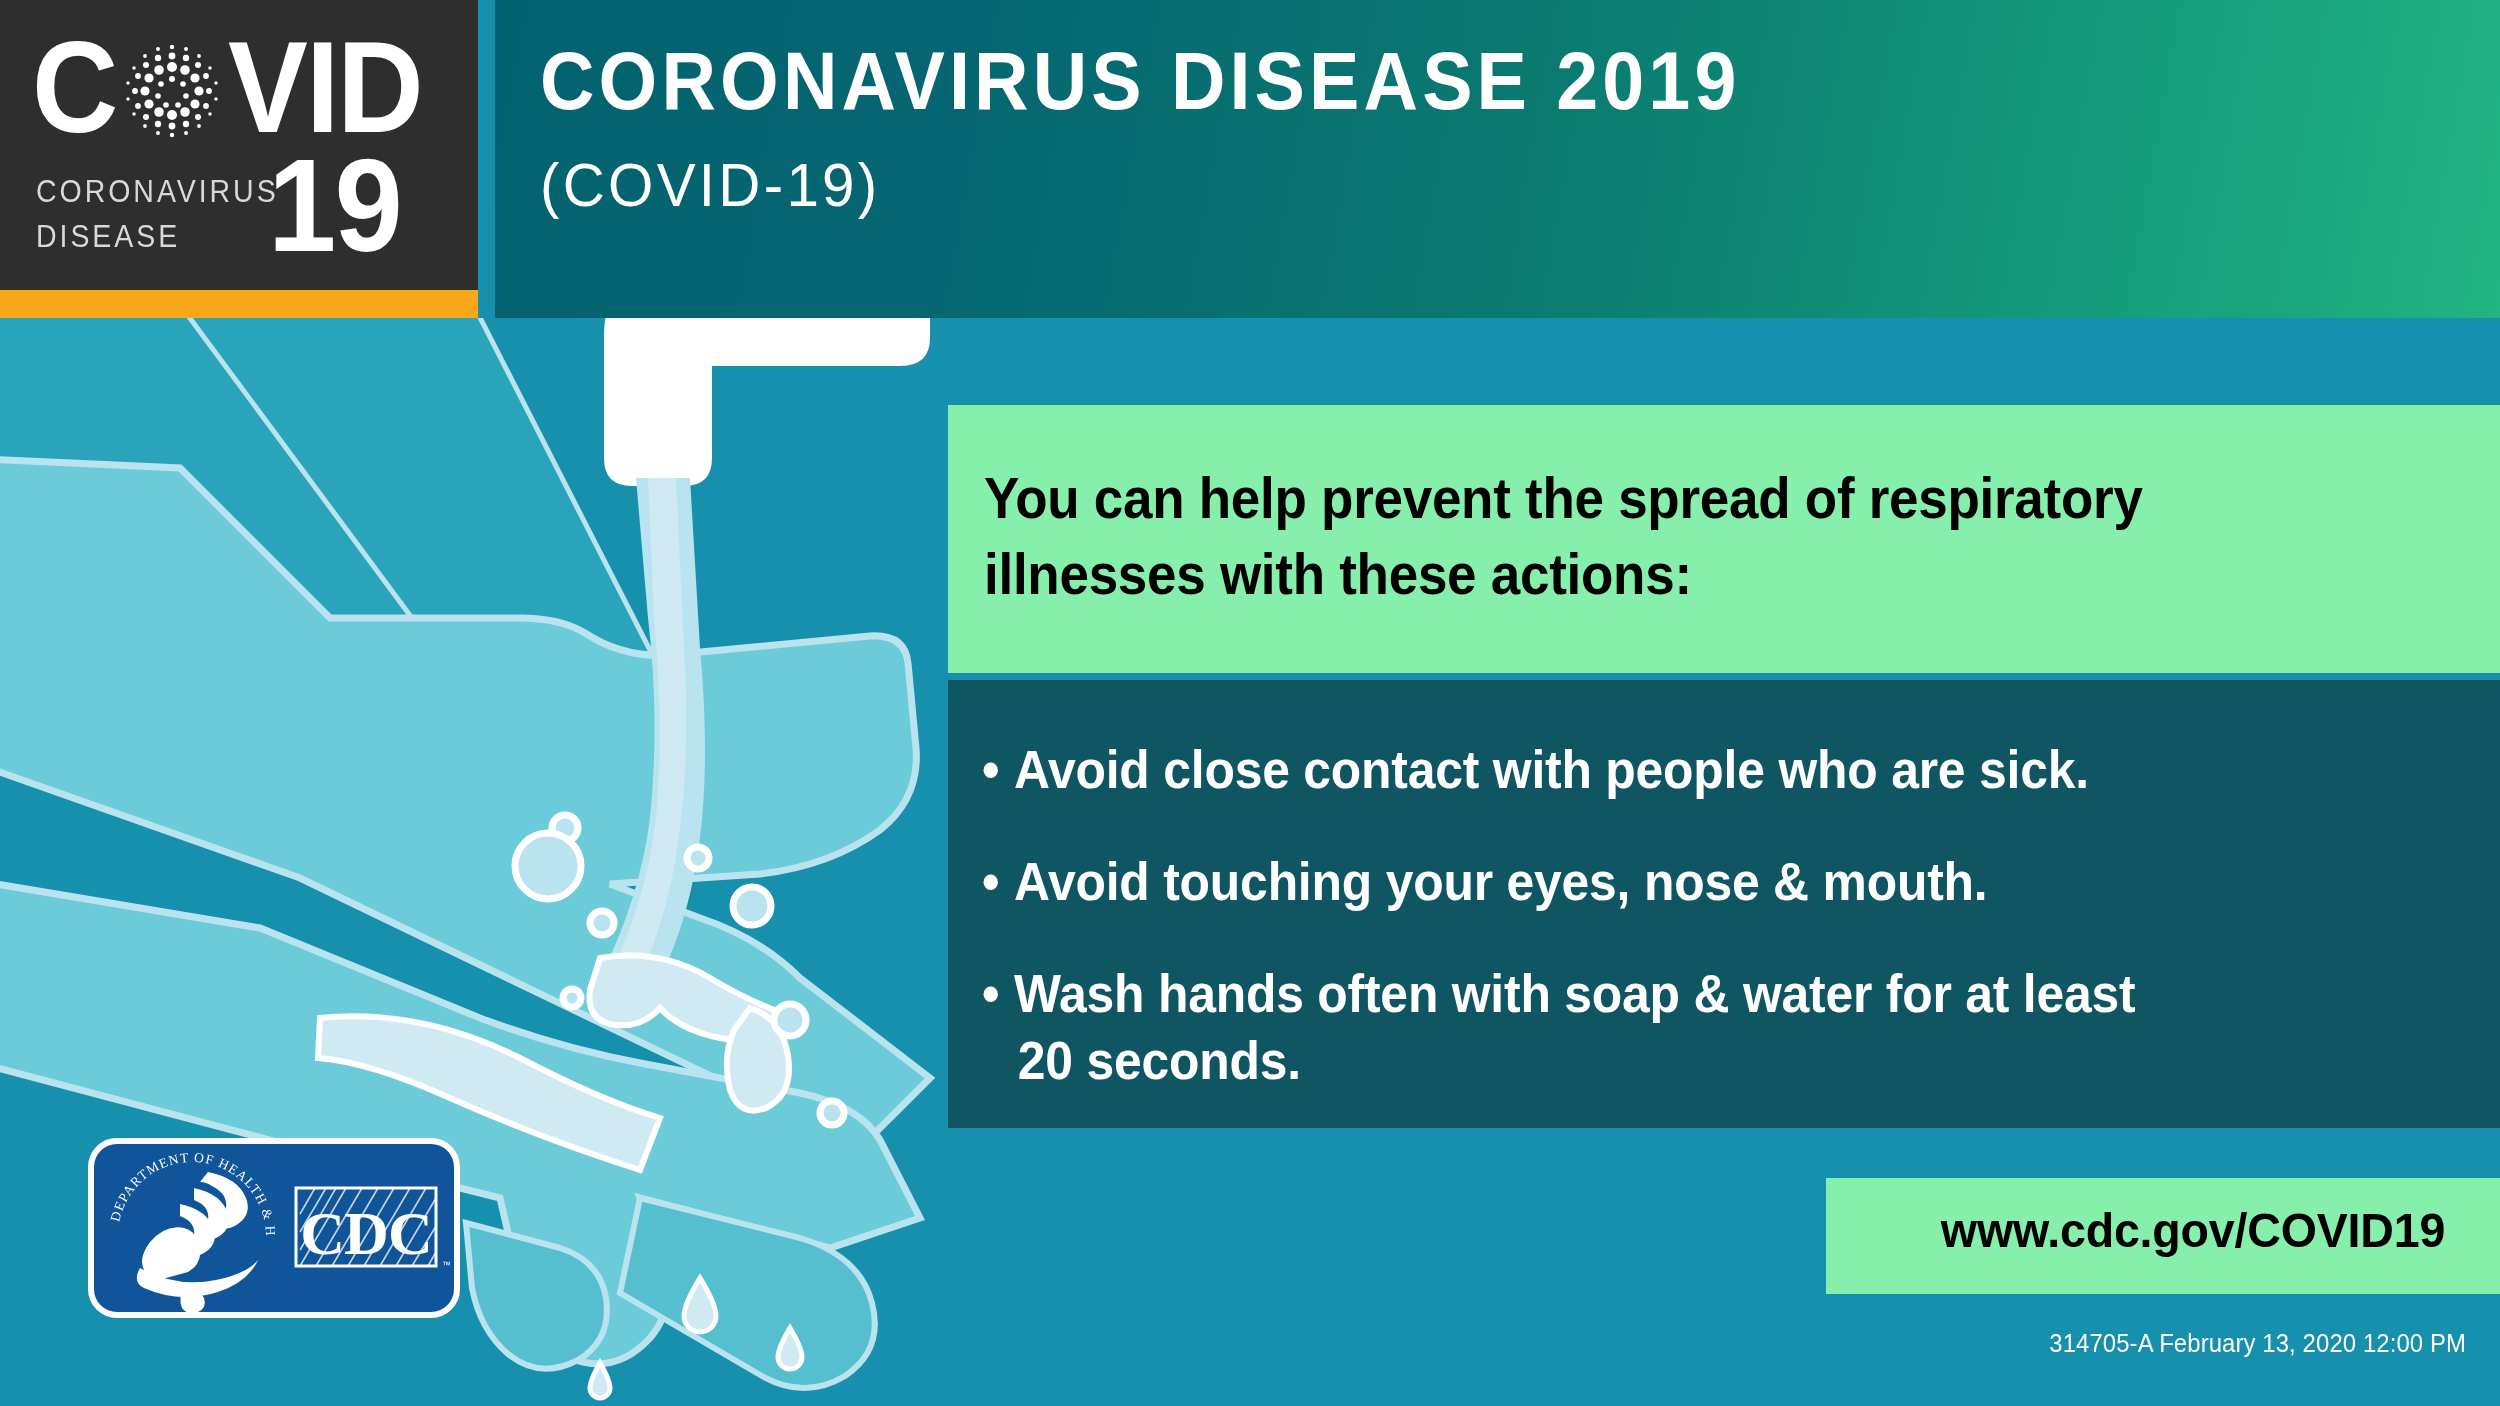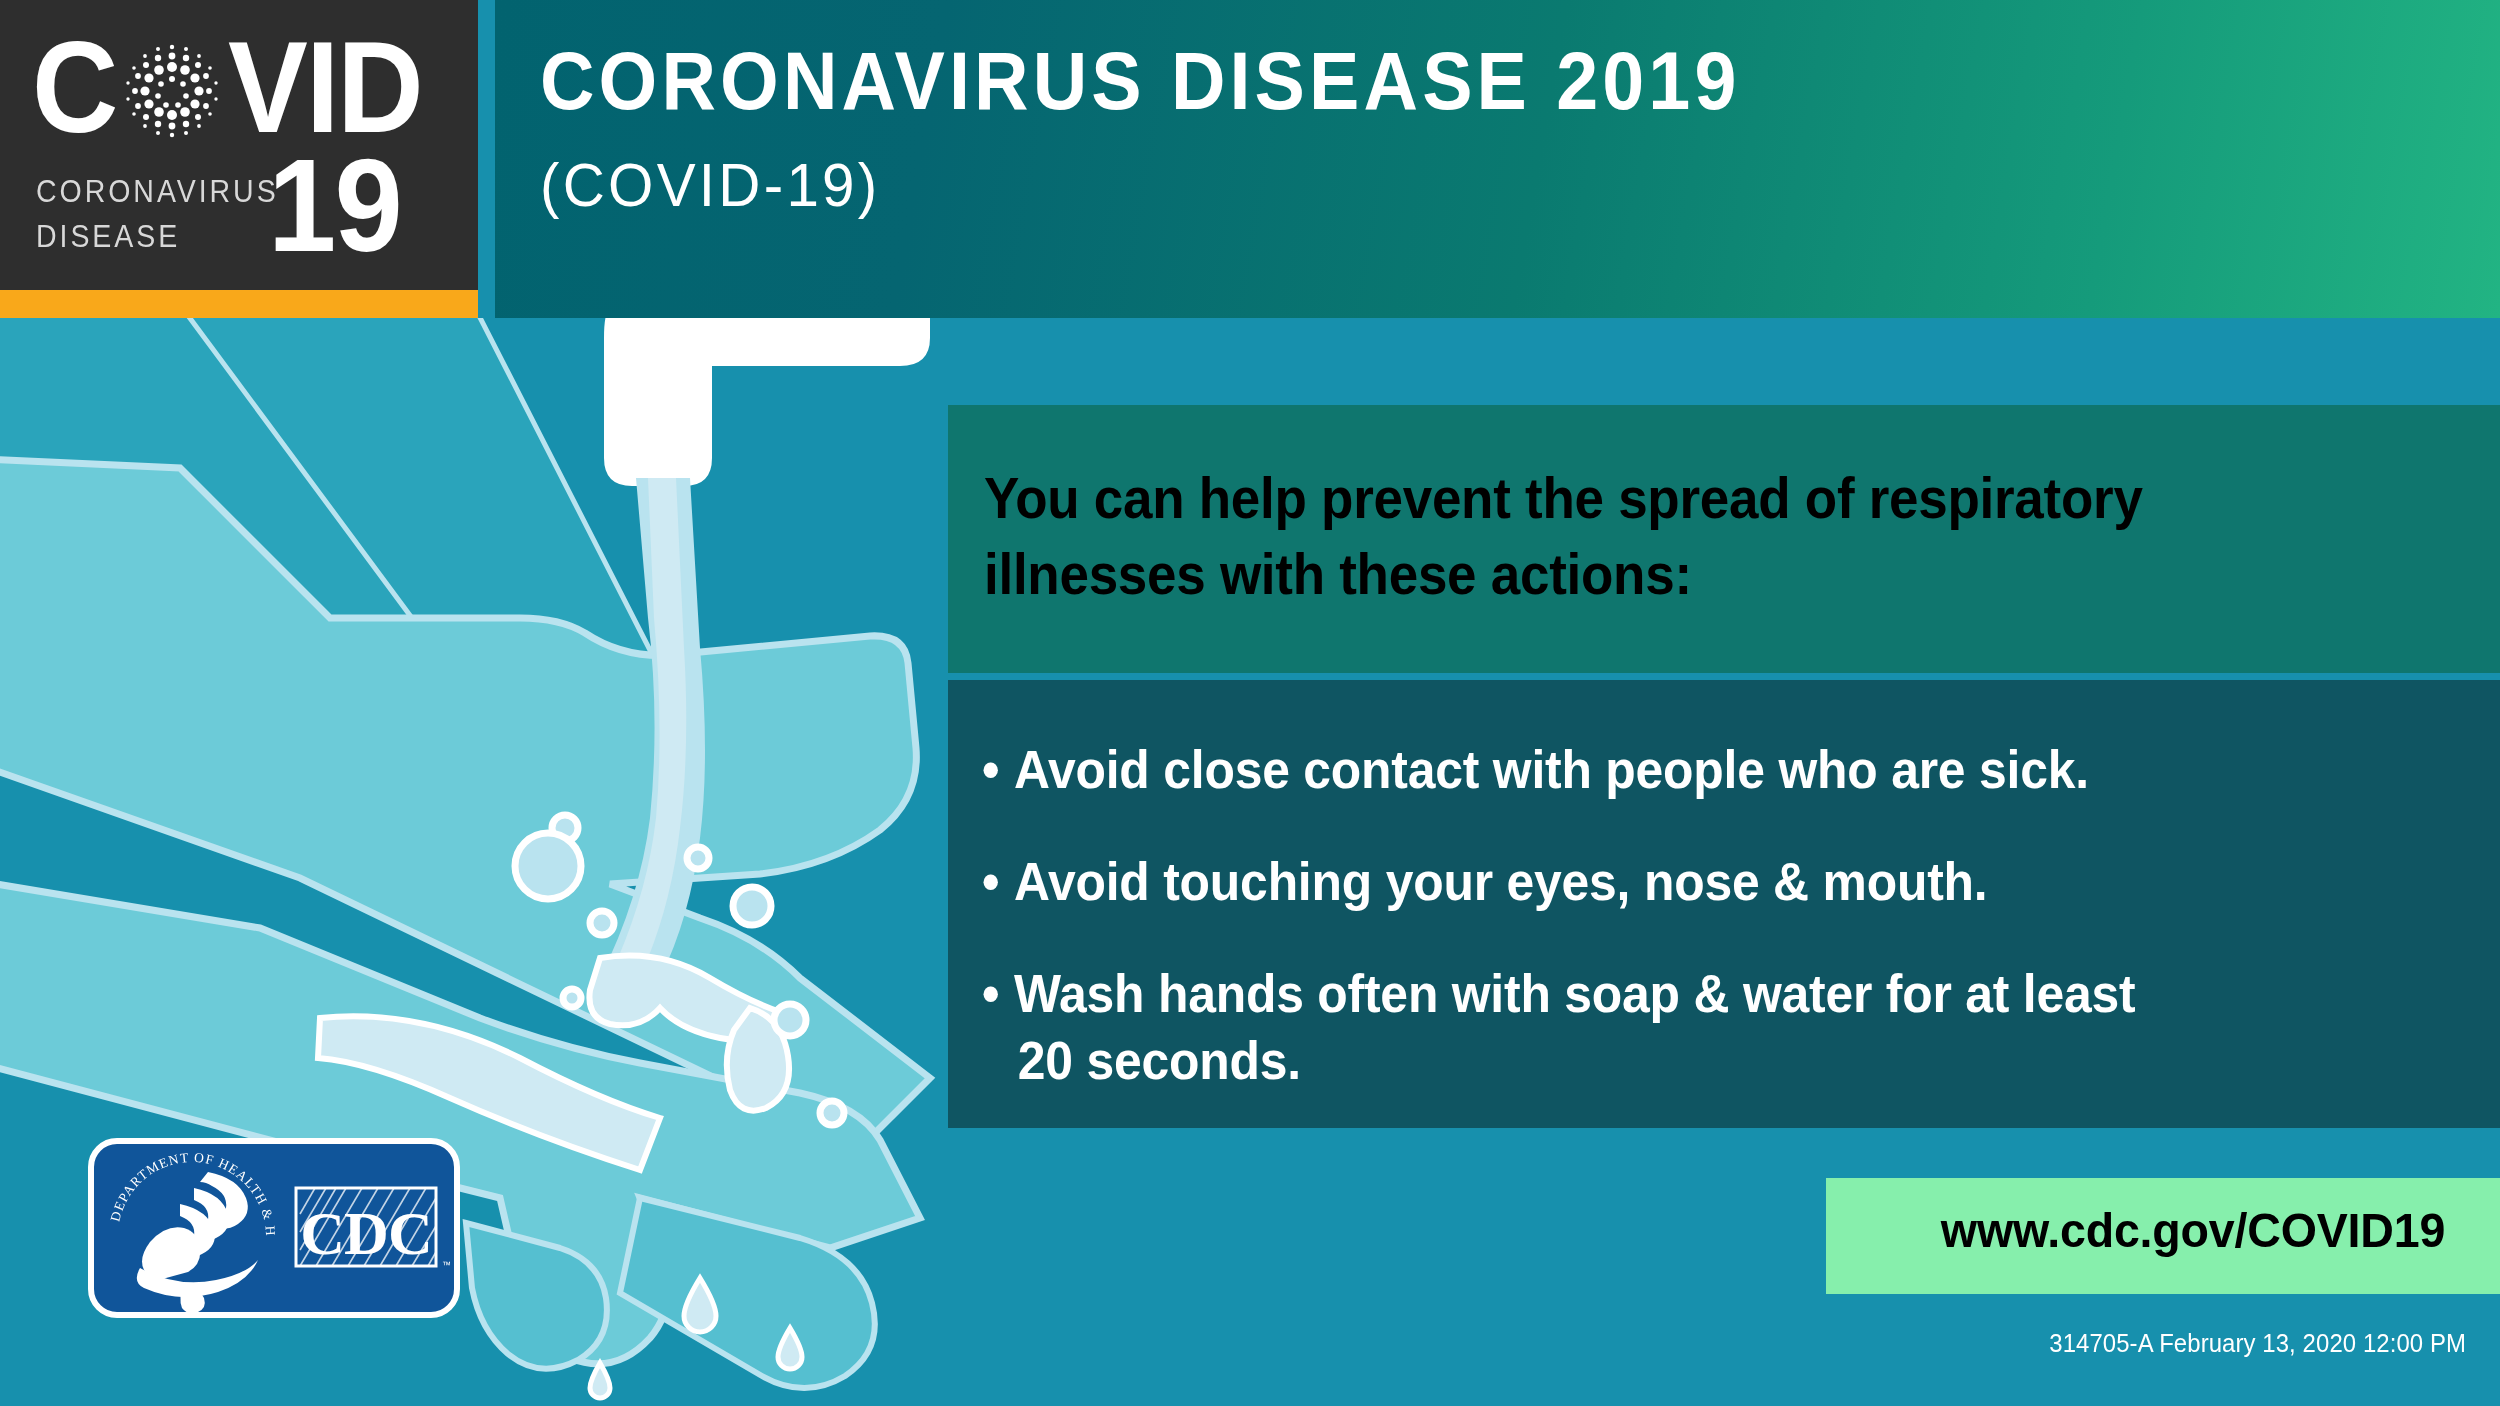--- a/index.html
+++ b/index.html
@@ -77,21 +77,21 @@
   
   #body-bg { position:absolute; left:0; top:318px; width:2500px; height:1088px; background:#1790ad; }
 
   
   #illustration { position:absolute; left:0; top:318px; width:980px; height:1088px; overflow:hidden; }
   #illustration svg { display:block; }
 
   
   #heading-box {
     position:absolute; left:948px; top:405px; width:1552px; height:268px;
-    background:#0f766e;
+    background:#86efac;
   }
   #heading-text {
     position:absolute; left:36px; top:56px; width:1470px;
     color:#000000; font-weight:bold; font-size:57px; line-height:1.33;
     letter-spacing:-0.3px;
     transform:scaleX(0.93); transform-origin:left top;
   }
 
   
   #bullets-box {

